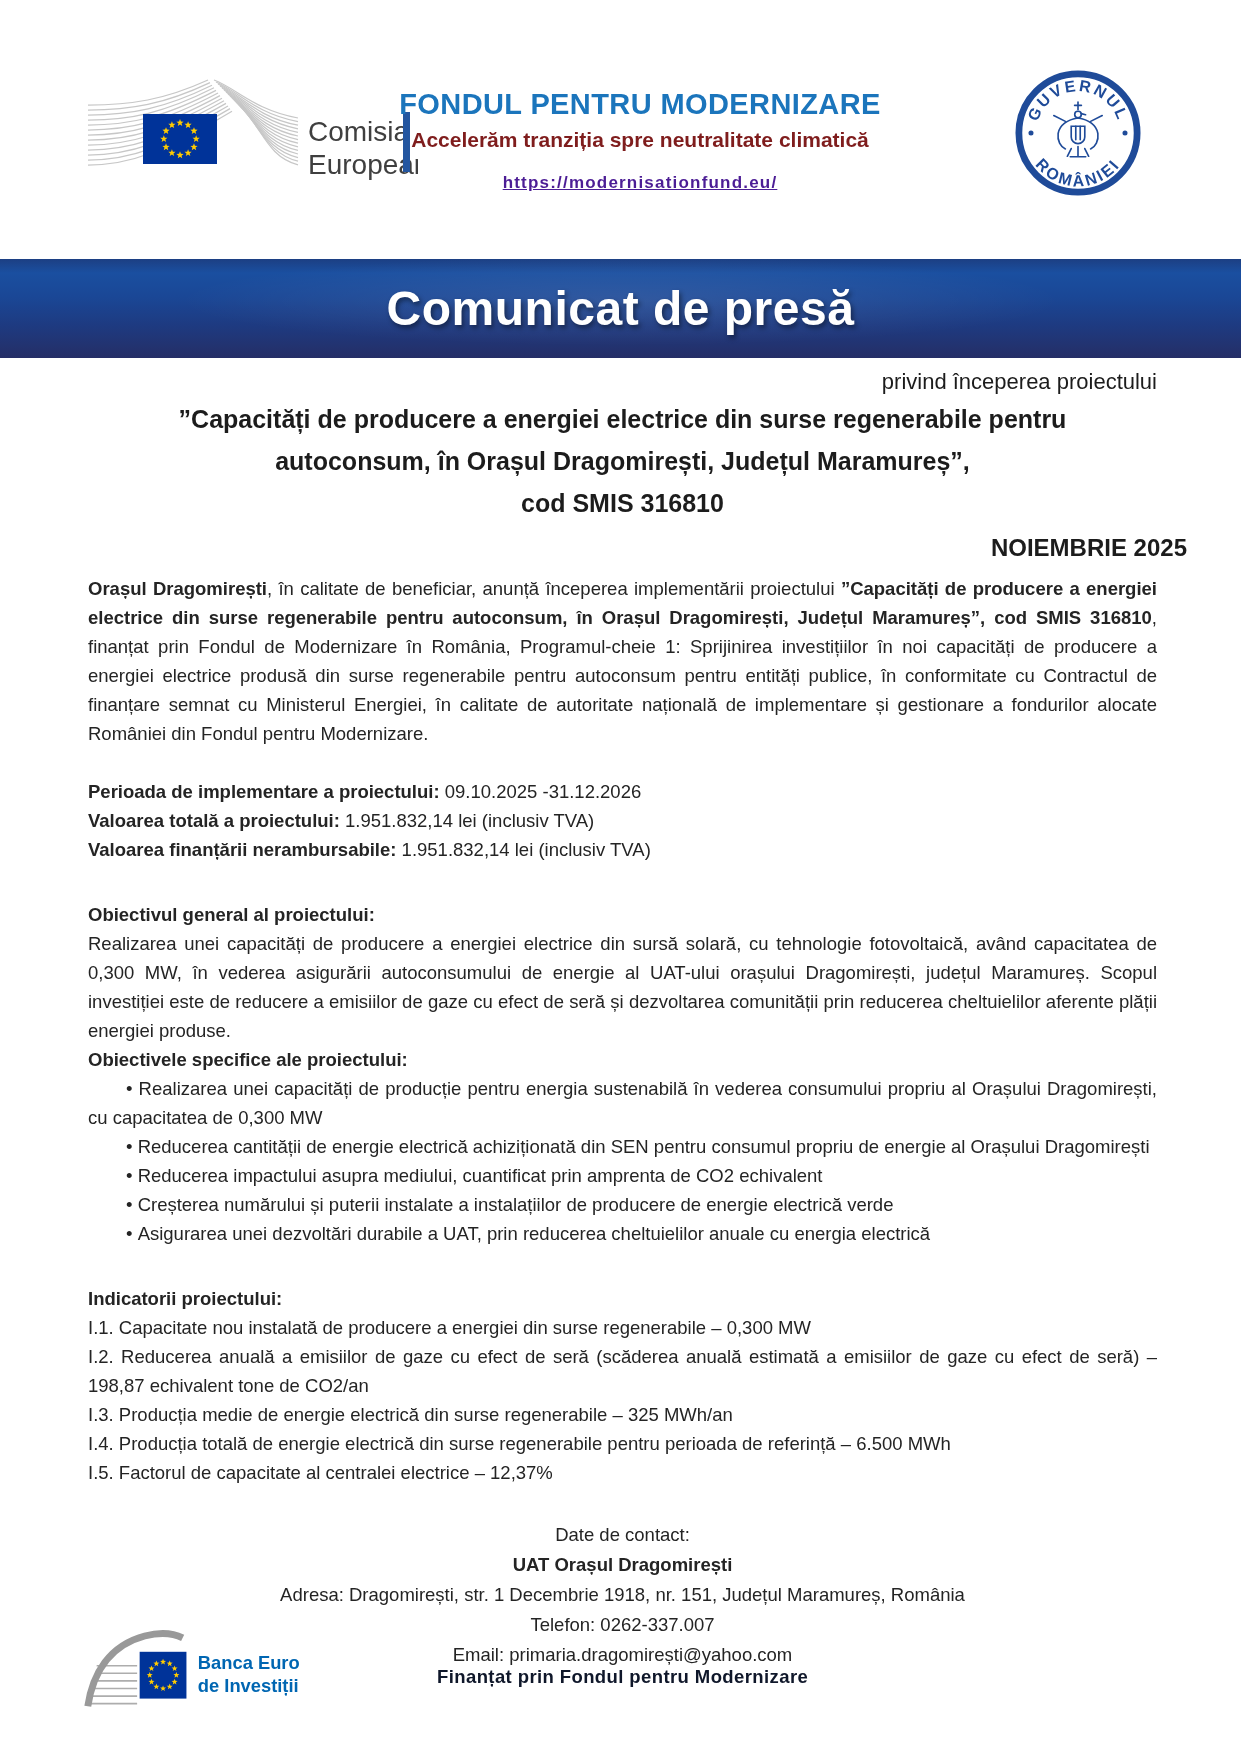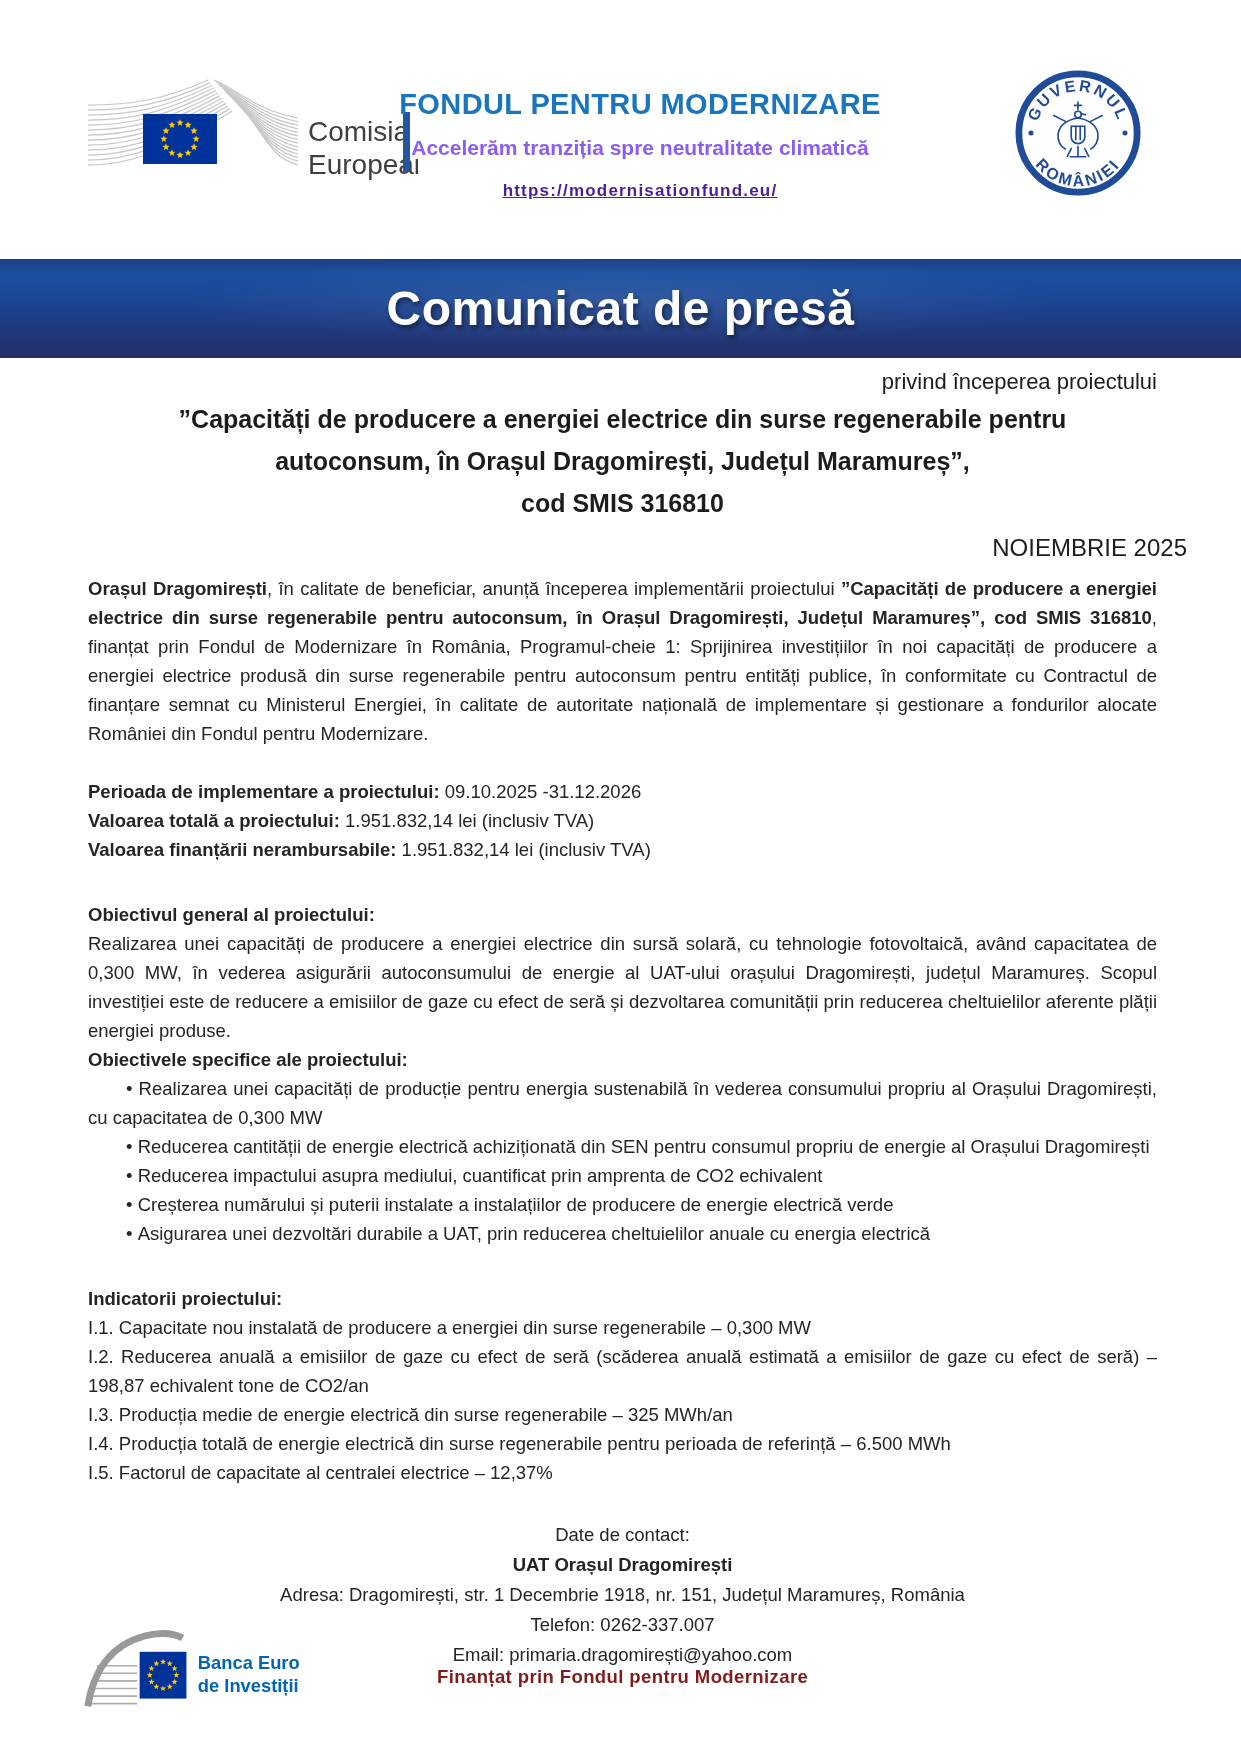--- a/index.html
+++ b/index.html
@@ -9,21 +9,21 @@
     font-family:"Liberation Sans", sans-serif; color:#242424;
   }
   .page { width:1241px; height:1754px; position:relative; }
 
   
   .header { position:relative; height:259px; }
   .ec-logo { position:absolute; left:86px; top:74px;text-align:center; }
   .gov-seal { position:absolute; right:100px; top:70px; }
   .fund-head { position:absolute; left:300px; top:88px; width:680px; text-align:center; }
   .fund-title { font-size:29px; font-weight:bold; color:#1b75bc; letter-spacing:.4px; }
-  .fund-tagline { font-size:21px; font-weight:bold; color:#8b5cf6; margin-top:15px;text-align:center; }
+  .fund-tagline { font-size:21px; font-weight:bold; color:#7f1d1d; margin-top:7px;text-align:center; }
   .fund-url {
     display:inline-block; margin-top:21px; font-size:17px; font-weight:bold;
     color:#4c1d95; text-decoration:underline; letter-spacing:1.2px; cursor:pointer;
   }
 
   
   .banner {
     height:99px; width:100%;
     background:
       radial-gradient(ellipse 55% 70% at 50% 42%, rgba(255,255,255,.10), rgba(255,255,255,0) 65%),
@@ -33,39 +33,39 @@
   .banner-title {
     color:#ffffff; font-size:48px; font-weight:bold; letter-spacing:.5px;
     text-shadow:2px 3px 5px rgba(0,0,0,.45);
   }
 
   
   .content { padding:0 84px 0 88px; }
   .subtitle { text-align:right; font-size:22px; margin-top:11px; color:#1c1c1c; }
   .proj-title { text-align:center; font-size:25px; font-weight:bold; line-height:42px; margin-top:3px; color:#1c1c1c; }
   .proj-title .line { display:block; }
-  .date-line { text-align:right; font-size:24px; font-weight:normal; margin-top:10px; margin-right:-30px; color:#1c1c1c; }
+  .date-line { text-align:right; font-size:24px; font-weight:bold; margin-top:10px; margin-right:-30px; color:#1c1c1c; }
 
   .para, .kv, .bullet, .ind, .sec-h { font-size:18.5px; line-height:29px; }
   .opening { margin-top:12px; text-align:justify; }
   .kv-block { margin-top:29px; }
   .kv b { font-weight:bold; }
   .sec-h { font-weight:bold; }
   .gap-lg { margin-top:36px; }
   .just { text-align:justify; }
   .bullet { text-align:justify; text-indent:38px; }
   .bullet::before { content:"\2022\00a0"; }
   .ind { text-align:justify; }
 
   .contact { margin-top:33px; text-align:center; font-size:18.5px; line-height:30px; }
   .contact .name { font-weight:bold; }
 
   
   .footer { position:absolute; left:0; right:0; top:1630px; display:flex; align-items:center; padding-left:84px; }
-  .funding-note { font-size:18.5px; font-weight:bold; letter-spacing:.4px; margin-left:138px; margin-top:14px; color:#7f1d1d; }
+  .funding-note { font-size:18.5px; font-weight:bold; letter-spacing:.4px; margin-left:138px; margin-top:14px; color:#0f172a; }
 
   svg text { font-family:"Liberation Sans", sans-serif; }
   .defs-only { position:absolute; width:0; height:0; overflow:hidden; }
 </style>
 </head>
 <body>
 
 <svg class="defs-only" aria-hidden="true">
   <defs>
     <path id="star" fill="#ffcc00" d="M0,-4 L1.0,-1.375 L3.80,-1.24 L1.617,0.525 L2.35,3.24 L0,1.7 L-2.35,3.24 L-1.617,0.525 L-3.80,-1.24 L-1.0,-1.375 Z"></path>

